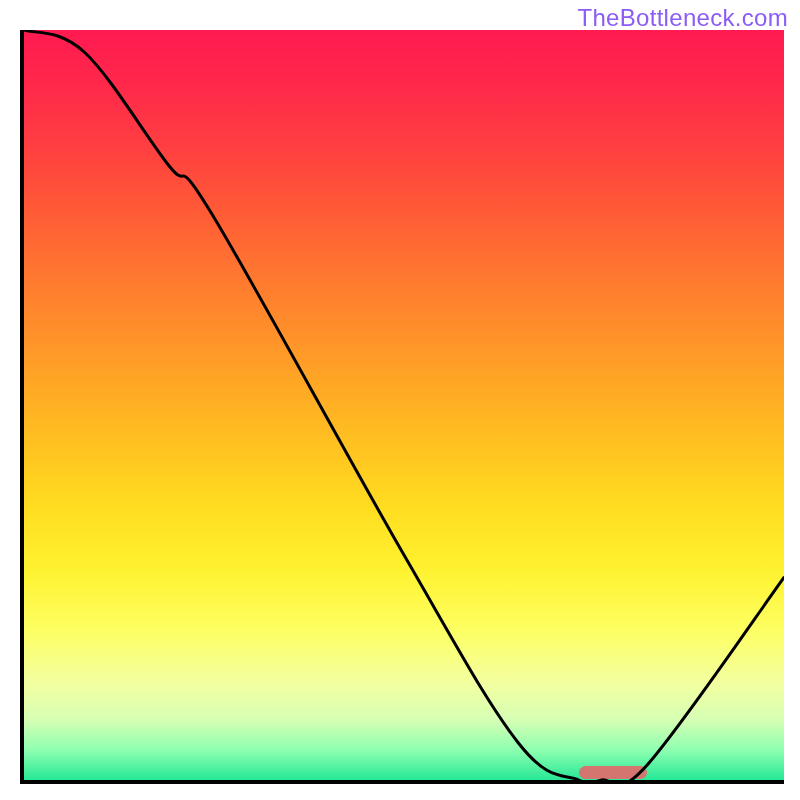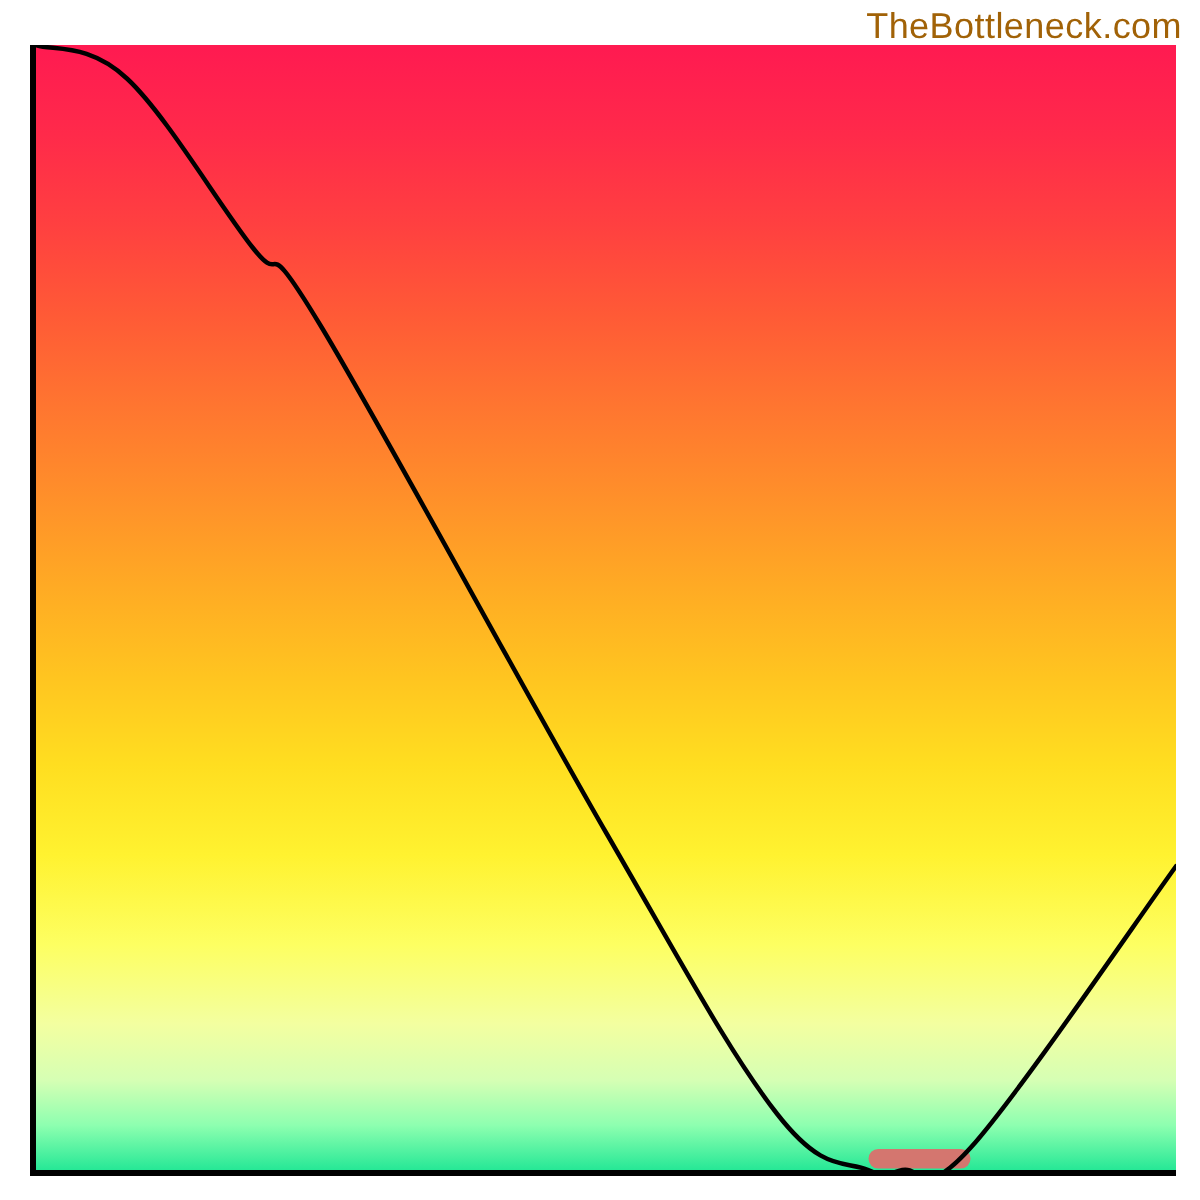--- a/index.html
+++ b/index.html
@@ -14,21 +14,21 @@
     position: relative;
     width: 800px;
     height: 800px;
   }
   .watermark {
     position: absolute;
     top: 4px;
     right: 12px;
     font-size: 24px;
     font-weight: 500;
-    color: #a16207;
+    color: #8b5cf6;
     letter-spacing: 0.3px;
   }
   .plot-area {
     position: absolute;
     left: 20px;
     top: 30px;
     width: 760px;
     height: 750px;
     border-left: 4px solid #000;
     border-bottom: 4px solid #000;

